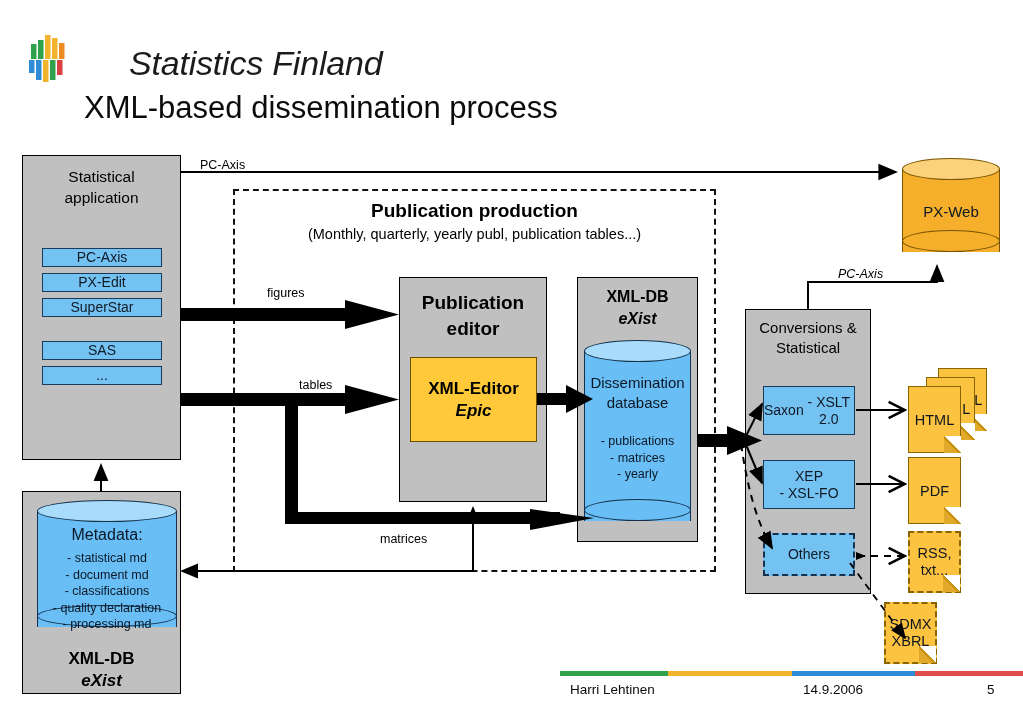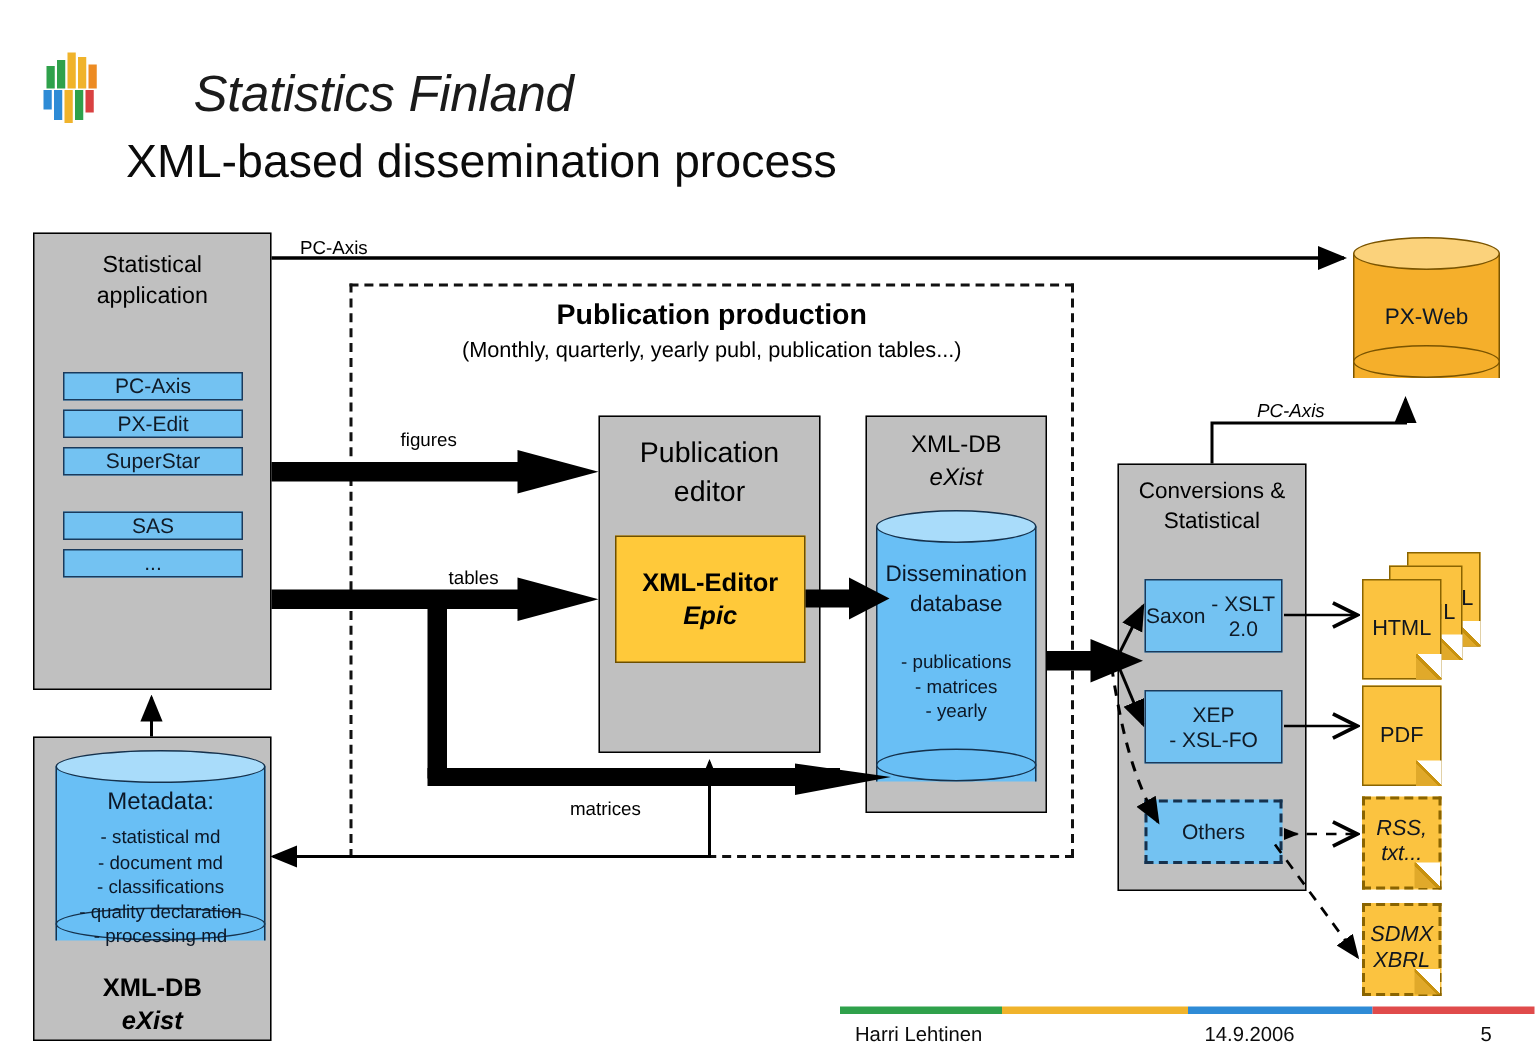--- a/index.html
+++ b/index.html
@@ -40,21 +40,21 @@
     background: #c0c0c0;
     border: 1.5px solid #000;
     box-sizing: border-box;
   }
   .box-title {
     text-align: center;
     font-size: 15.5px;
     line-height: 1.36;
     color: #000;
   }
-  .box-title.bold { font-weight: normal; }
+  .box-title.bold { font-weight: bold; }
 
   
   .blue-chip {
     background: #73C2F2;
     border: 1px solid #1a3a5c;
     box-sizing: border-box;
     text-align: center;
     font-size: 14px;
     color: #101a26;
     display: flex;
@@ -119,21 +119,21 @@
   }
   #xml-editor-box .sub { font-style: italic; }
 
   
   .doc {
     position: absolute;
     background: #FBC340;
     box-sizing: border-box;
     border: 1.5px solid #8a6400;
   }
-  .doc.dashed { border: 2px dashed #8a6400; font-style: italic; }
+  .doc.dashed { border: 2px dashed #8a6400; }
   .doc .fold {
     position: absolute;
     right: -1px; bottom: -1px;
     width: 17px; height: 17px;
     background: linear-gradient(225deg, #ffffff 0 48%, #c8920f 48% 56%, #e0a92a 56% 100%);
   }
   .doc .doc-label {
     position: absolute; left: 0; right: 0; top: 50%;
     transform: translateY(-50%);
     text-align: center;
@@ -313,21 +313,21 @@
 </div>
 
 <div class="doc dashed" style="left:908px; top:531px; width:53px; height:62px;">
   <div class="fold"></div>
   <div class="doc-label" style="line-height:1.2;">
     <div>RSS,</div>
     <div>txt...</div>
   </div>
 </div>
 
-<div class="doc dashed" style="left:908px; top:602px; width:53px; height:62px;padding-left:11px;">
+<div class="doc dashed" style="left:884px; top:602px; width:53px; height:62px;padding-left:11px;">
   <div class="fold"></div>
   <div class="doc-label" style="line-height:1.2;">
     <div>SDMX</div>
     <div>XBRL</div>
   </div>
 </div>
 
 <svg class="overlay">
   <defs>
     <marker id="thin" markerWidth="9" markerHeight="9" refX="8" refY="4.5" orient="auto">

